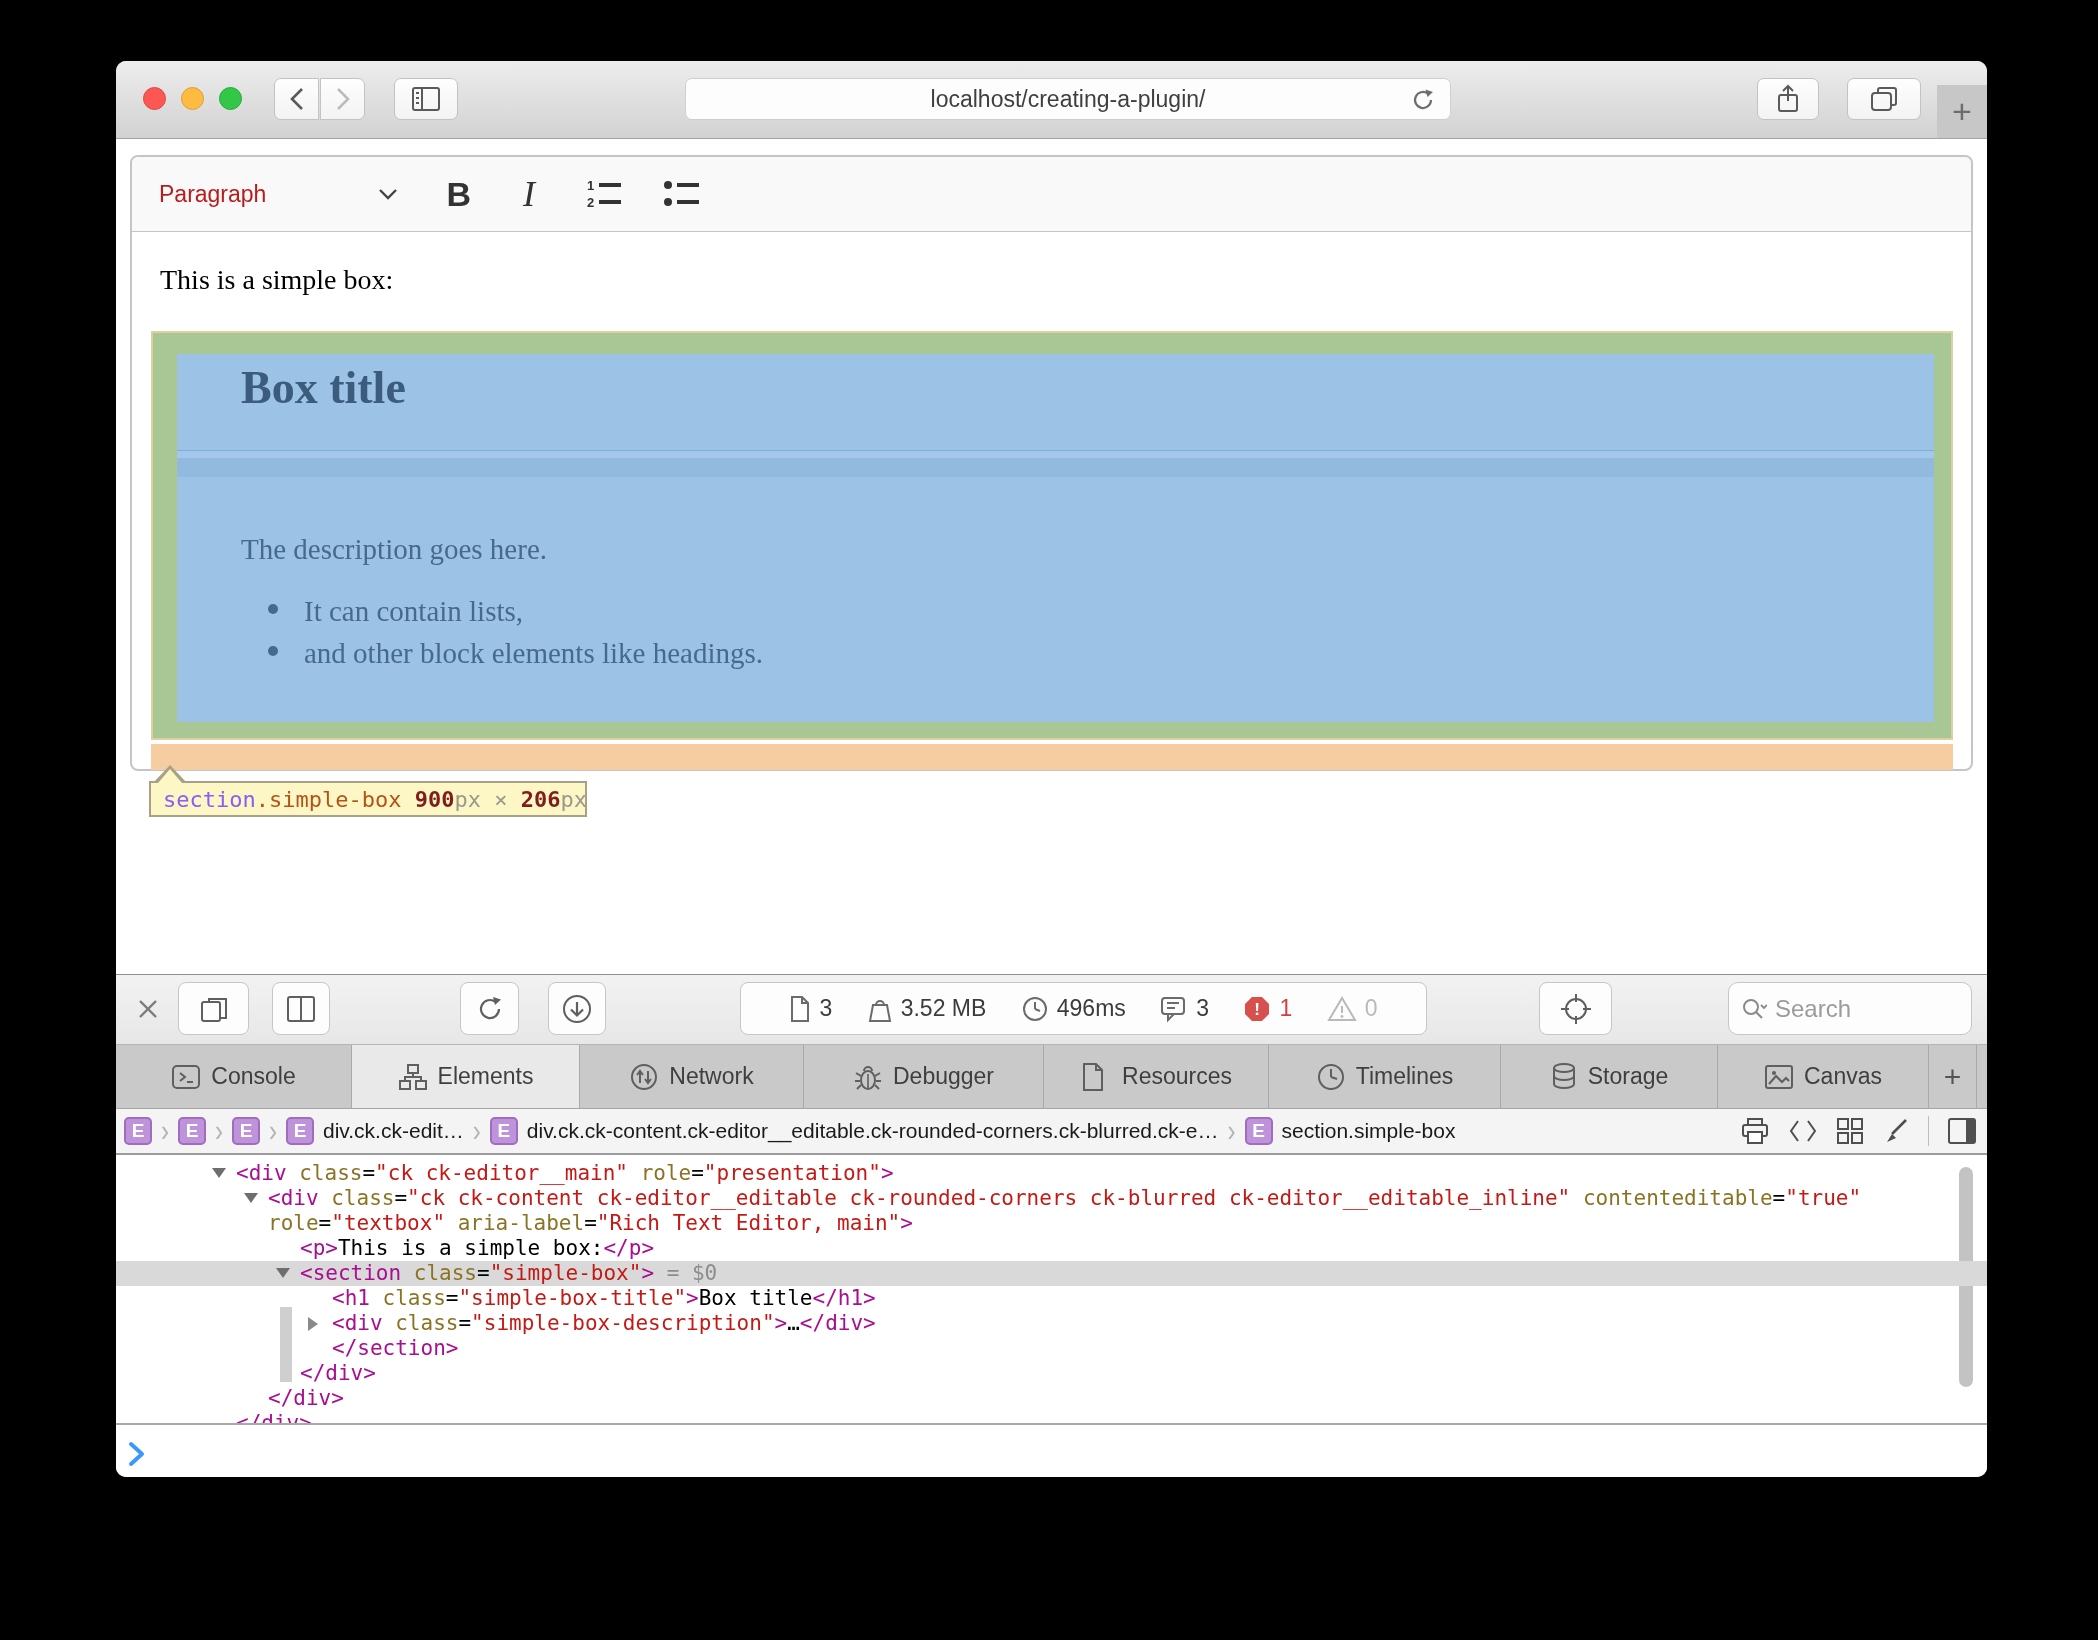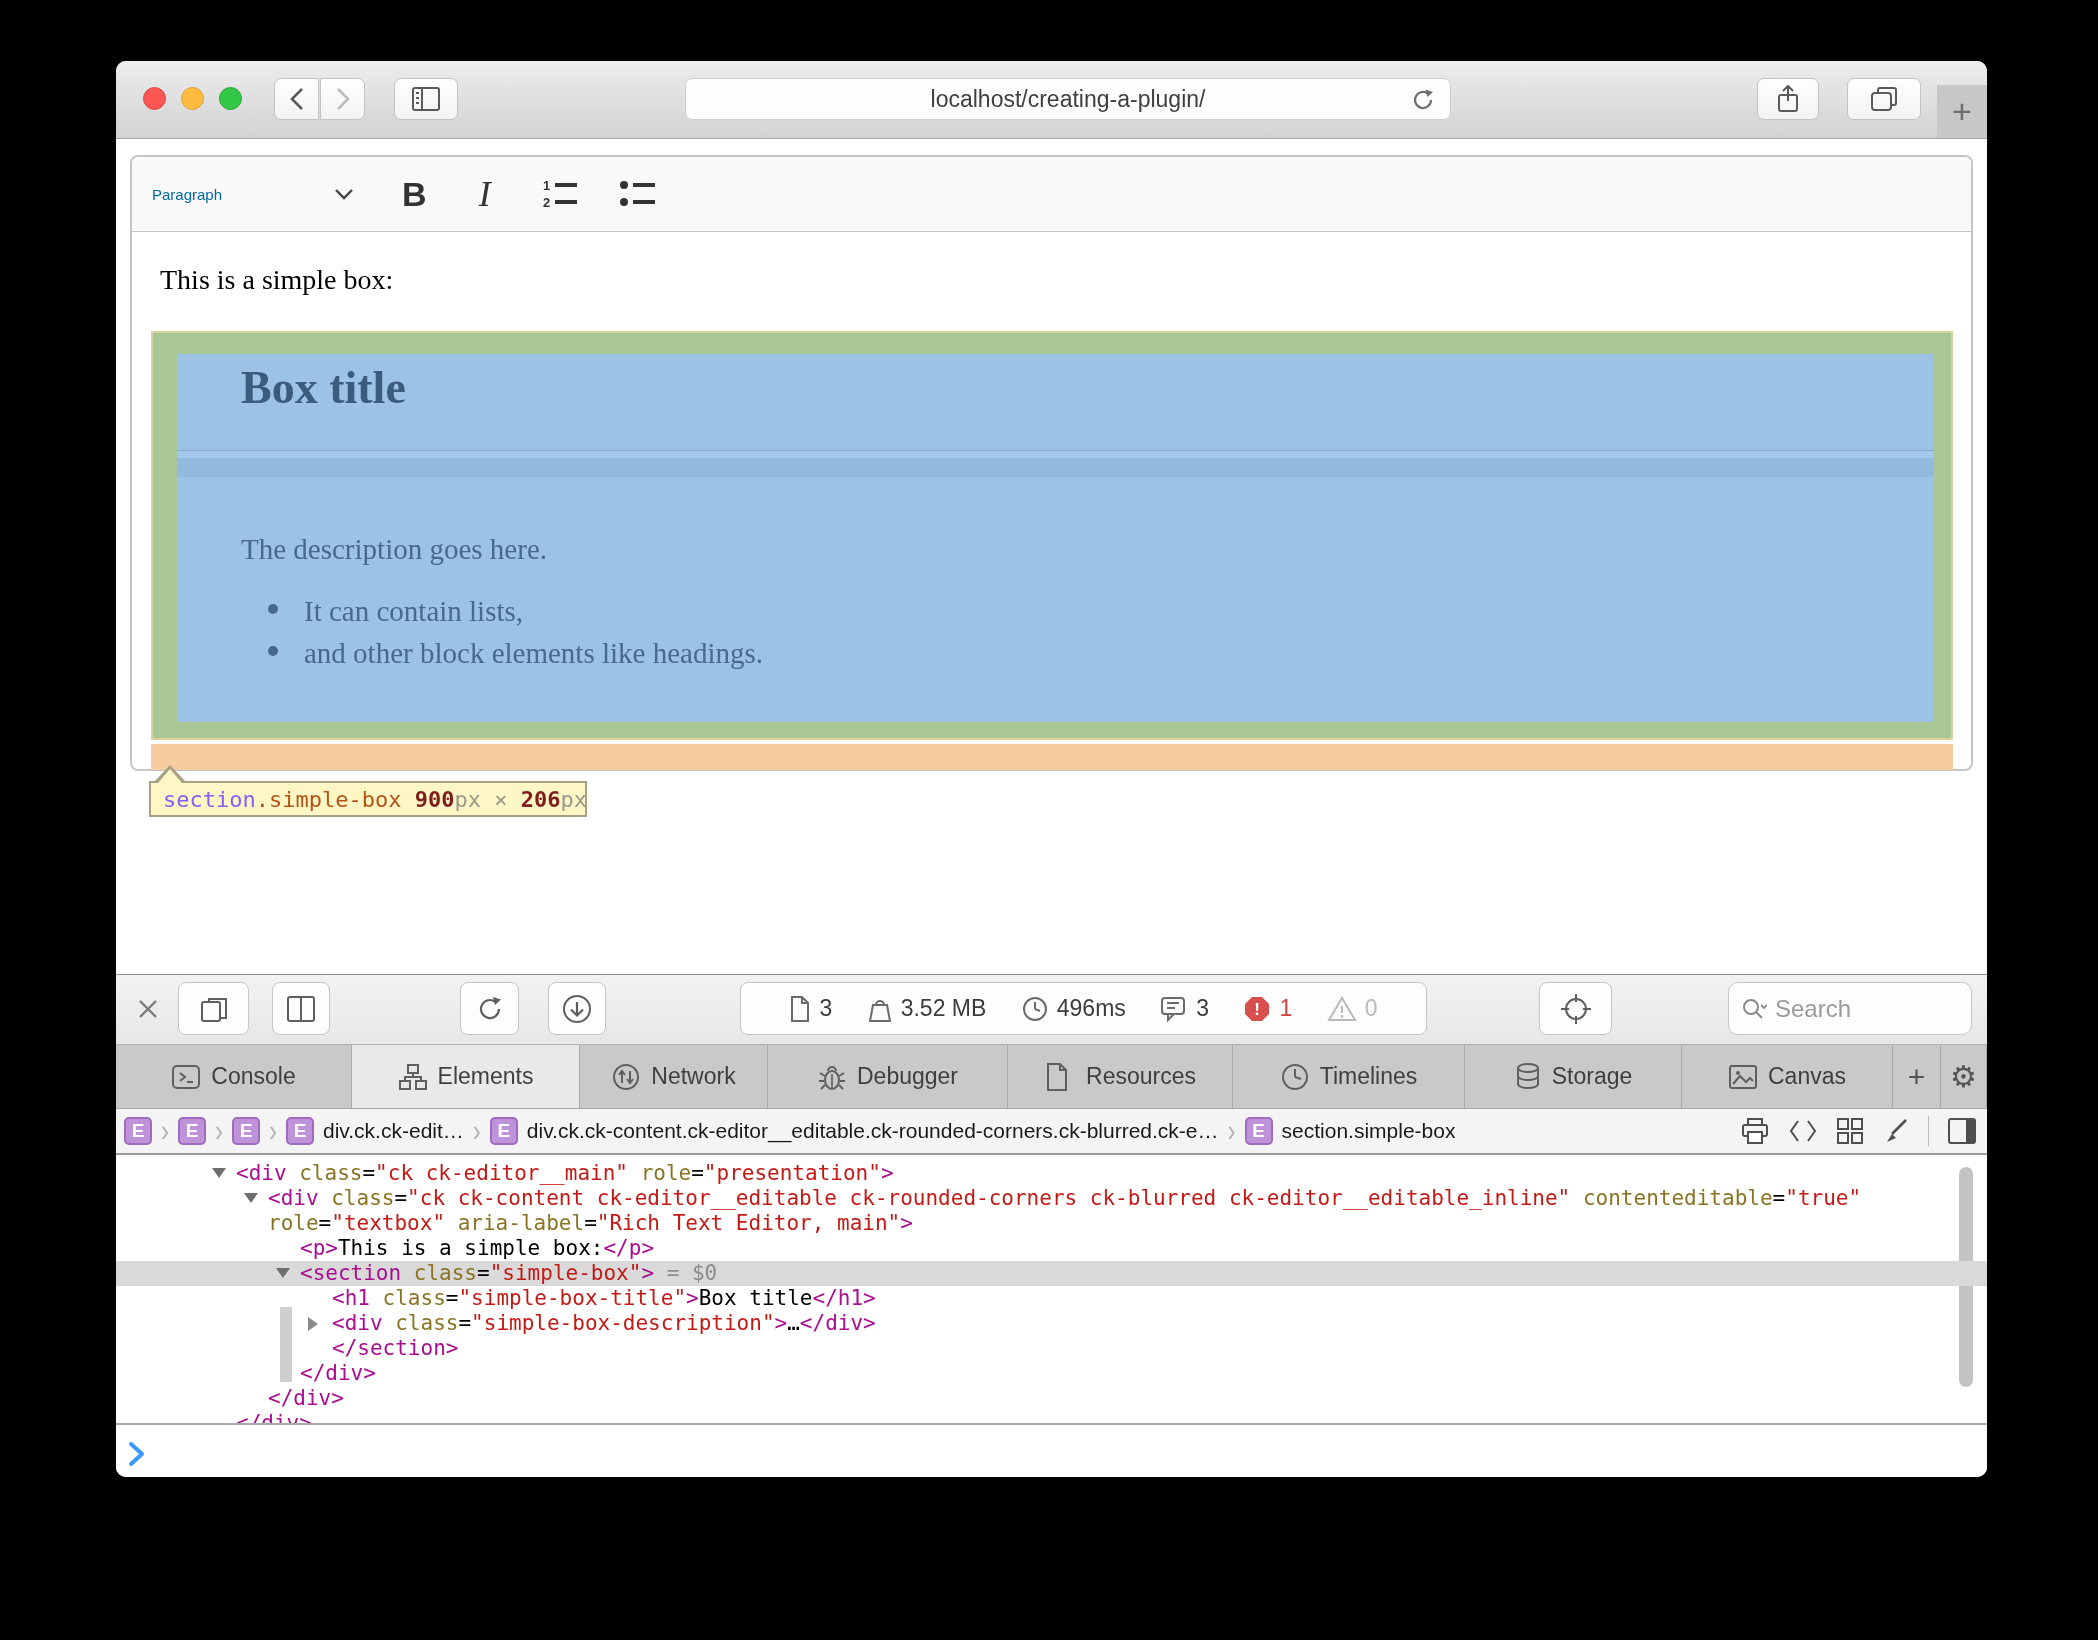--- a/index.html
+++ b/index.html
@@ -7,21 +7,21 @@
   
   #chrome{position:absolute;left:0;top:0;width:100%;height:77px;background:linear-gradient(#ededed,#d2d2d2);border-bottom:1px solid #a3a3a3;}
   .tl{position:absolute;top:26px;width:23px;height:23px;border-radius:50%;}
   .cbtn{position:absolute;top:17px;height:42px;background:linear-gradient(#fefefe,#f3f3f3);border:1px solid #c3c3c3;border-radius:7px;box-sizing:border-box;display:flex;align-items:center;justify-content:center;}
   #urlfield{position:absolute;left:569px;top:17px;width:766px;height:42px;background:#fdfdfd;border:1px solid #cfcfcf;border-radius:7px;box-sizing:border-box;}
   #urltext{position:absolute;left:0;right:0;top:0;bottom:0;display:flex;align-items:center;justify-content:center;font-size:23px;color:#3f3f3f;}
   #newtabstrip{position:absolute;left:1821px;top:24px;width:50px;height:53px;background:#c7c7c7;display:flex;align-items:center;justify-content:center;font-size:34px;color:#6d6d6d;}
   
   #editorbox{position:absolute;left:14px;top:94px;width:1843px;height:616px;border:2px solid #c5c5c5;border-radius:8px;box-sizing:border-box;background:#fff;}
   #edtoolbar{position:absolute;left:0;top:0;right:0;height:74px;background:#f9f9f9;border-bottom:1px solid #c5c5c5;border-radius:6px 6px 0 0;display:flex;align-items:center;}
-  #paragraph-label{font-size:15px;color:#0369a1;margin-left:20px;}
+  #paragraph-label{font-size:23px;color:#b91c1c;margin-left:27px;}
   .edbtn{display:flex;align-items:center;justify-content:center;color:#333;}
   #intro{position:absolute;left:28px;top:107px;font-family:"Liberation Serif",serif;font-size:28px;color:#000;}
   
   #hl-outer{position:absolute;left:19px;top:174px;width:1802px;height:409px;background:#a8c795;border:2px solid #ddd1a0;box-sizing:border-box;}
   .hl-blue{position:absolute;left:24px;width:1757px;background:#9cc2e6;}
   #hl-title{top:21px;height:96px;}
   #hl-gapA{top:117px;height:8px;background:#a4c8eb;border-top:1px solid #84abd1;}
   #hl-gapB{top:125px;height:19px;background:#92b9de;border-bottom:1px solid #84abd1;}
   #hl-desc{top:144px;height:245px;}
   #hl-margin{position:absolute;left:19px;top:587px;width:1802px;height:26px;background:#f6cda0;}
@@ -333,21 +333,21 @@
             <svg width="30" height="28" viewBox="0 0 30 28">
               <rect x="10" y="2" width="10" height="8" fill="none" stroke="#5f5f5f" stroke-width="2"></rect>
               <rect x="2" y="18" width="10" height="8" fill="none" stroke="#5f5f5f" stroke-width="2"></rect>
               <rect x="18" y="18" width="10" height="8" fill="none" stroke="#5f5f5f" stroke-width="2"></rect>
               <line x1="15" y1="10" x2="15" y2="14" stroke="#5f5f5f" stroke-width="2"></line>
               <polyline points="7,18 7,14 23,14 23,18" fill="none" stroke="#5f5f5f" stroke-width="2"></polyline>
             </svg>
           </span>
           <span>Elements</span>
         </div>
-        <div class="tab" style="width: 188px; flex: 0 0 auto;">
+        <div class="tab" style="width: 224px; flex: 0 0 auto;">
           <span>
             <svg width="30" height="30" viewBox="0 0 30 30">
               <circle cx="15" cy="15" r="12" fill="none" stroke="#5f5f5f" stroke-width="2"></circle>
               <line x1="11" y1="21" x2="11" y2="10" stroke="#5f5f5f" stroke-width="2"></line>
               <polyline points="8,13 11,9 14,13" fill="none" stroke="#5f5f5f" stroke-width="2"></polyline>
               <line x1="19" y1="9" x2="19" y2="20" stroke="#5f5f5f" stroke-width="2"></line>
               <polyline points="16,17 19,21 22,17" fill="none" stroke="#5f5f5f" stroke-width="2"></polyline>
             </svg>
           </span>
           <span>Network</span>

